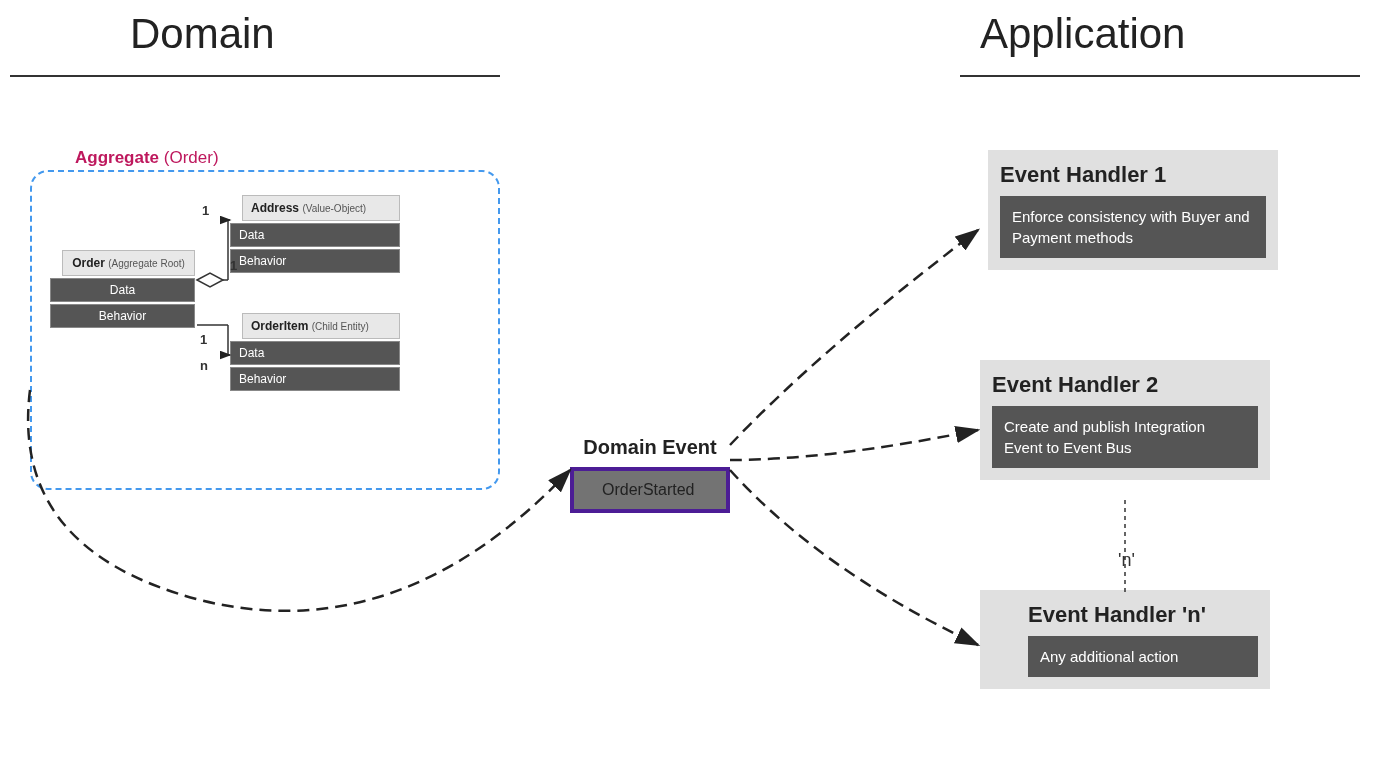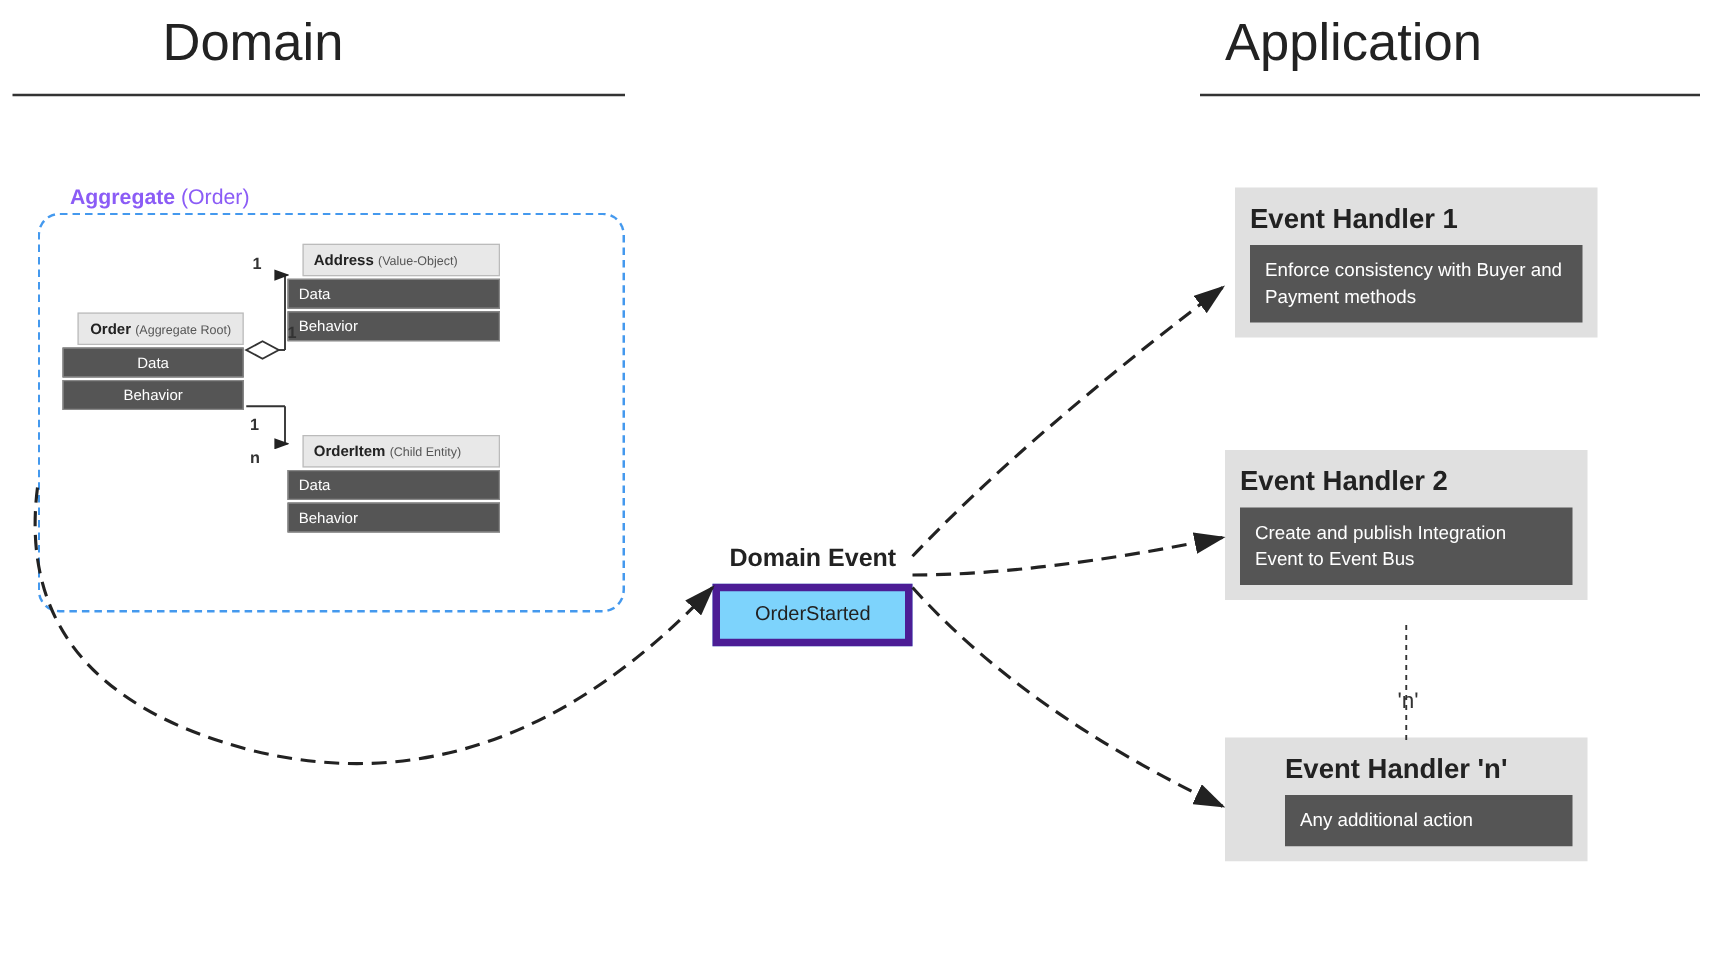--- a/index.html
+++ b/index.html
@@ -46,23 +46,23 @@
     }
     .bracket-application {
       left: 960px;
       width: 400px;
     }
 
     
     .aggregate-label {
       position: absolute;
       top: 148px;
-      left: 56px;
+      left: 75px;
       font-size: 17px;
-      color: #8b5cf6;
+      color: #be185d;
     }
     .aggregate-label strong {
       font-weight: 700;
     }
 
     
     .blue-boundary {
       position: absolute;
       top: 170px;
       left: 30px;
@@ -107,47 +107,47 @@
     .address-box {
       position: absolute;
       top: 195px;
       left: 230px;
       width: 170px;
     }
 
     
     .orderitem-box {
       position: absolute;
-      top: 348px;
+      top: 313px;
       left: 230px;
       width: 170px;
     }
 
     
     .domain-event-section {
       position: absolute;
       top: 436px;
       left: 570px;
       text-align: center;
     }
     .domain-event-label {
       font-size: 20px;
       font-weight: 700;
       color: #222;
       margin-bottom: 8px;
     }
     .domain-event-box {
-      border: 6px solid #4c1d95;
+      border: 4px solid #4c1d95;
       padding: 10px 28px;
       font-size: 16px;
       color: #222;
-      background: #7dd3fc;
+      background: #737373;
       display: inline-block;
       min-width: 160px;
-      text-align: right;
+      text-align: left;
     }
 
     
     .event-handler {
       position: absolute;
       width: 290px;
       background: #e0e0e0;
       padding: 12px;
     }
     .handler-title {

